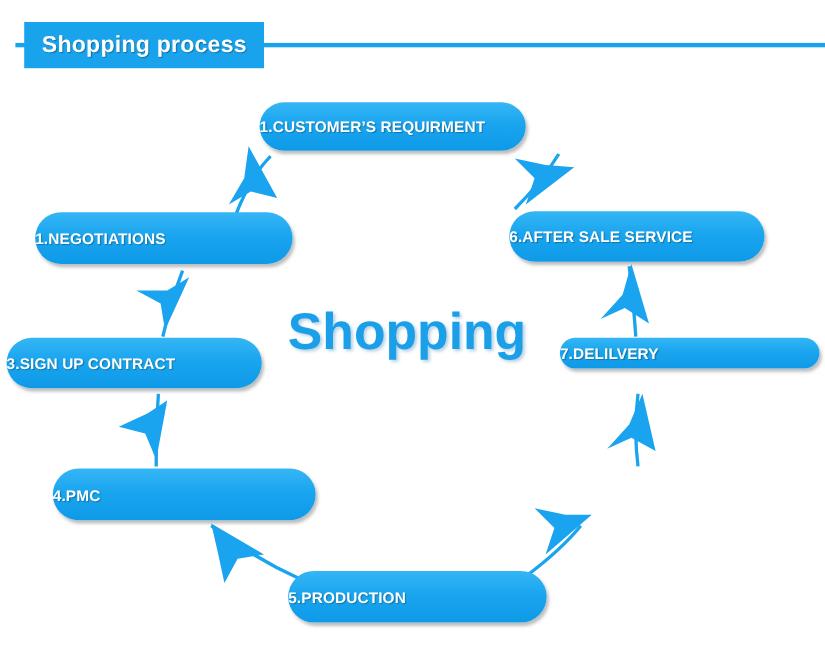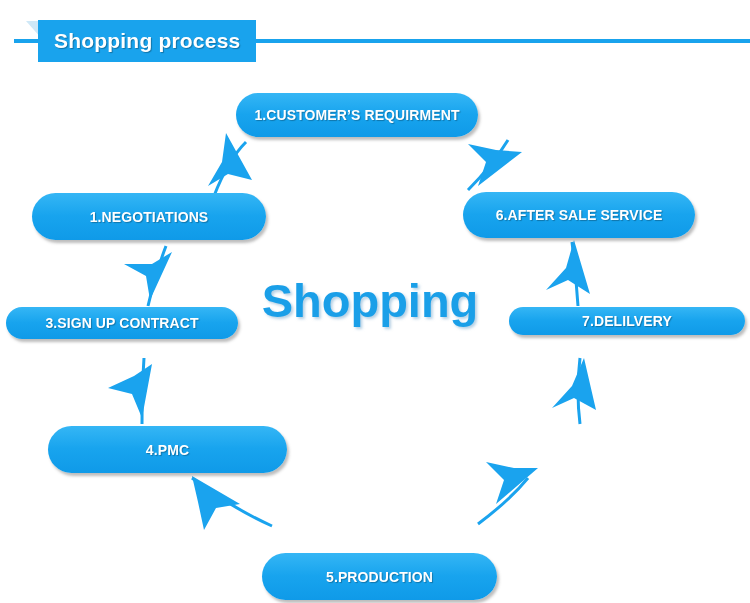--- a/index.html
+++ b/index.html
@@ -42,21 +42,21 @@
     top: 13px;
     width: 0;
     height: 0;
     border-top: 0 solid transparent;
     border-bottom: 18px solid transparent;
     border-left: 0px solid transparent;
     border-right: 16px solid #cfe8f7;
   }
   #header-tab {
     position: absolute;
-    left: 38px;
+    left: 22px;
     top: 12px;
     height: 42px;
     padding: 0 16px 0 16px;
     background: #19a3ed;
     display: flex;
     align-items: center;
   }
   #header-title {
     color: #ffffff;
     font-size: 21px;
@@ -90,38 +90,38 @@
     pointer-events: none;
   }
   .center-line { display: block; }
 
   
   .node {
     position: absolute;
     box-sizing: border-box;
     display: flex;
     align-items: center;
-    justify-content: center;
+    justify-content: flex-start;
     border-radius: 26px;
     background: linear-gradient(180deg, #35b6f5 0%, #18a4ee 48%, #0f9ae8 100%);
     box-shadow: 2px 3px 3px rgba(90,90,90,0.40);
     color: #ffffff;
     font-size: 14px;
     font-weight: bold;
     letter-spacing: 0.1px;
     text-shadow: 1px 1px 1px rgba(0,0,0,0.28);
     white-space: nowrap;
   }
   .node span { pointer-events: none; }
 
   #node-1 { left: 236px; top: 93px;  width: 242px; height: 44px; }
   #node-2 { left: 32px;  top: 193px; width: 234px; height: 47px; }
-  #node-3 { left: 6px;   top: 307px; width: 232px; height: 32px; }
+  #node-3 { left: 6px;   top: 307px; width: 232px; height: 46px; }
   #node-4 { left: 48px;  top: 426px; width: 239px; height: 47px; }
-  #node-5 { left: 262px; top: 553px; width: 235px; height: 47px; }
+  #node-5 { left: 262px; top: 519px; width: 235px; height: 47px; }
   #node-6 { left: 459px; top: 426px; width: 238px; height: 47px; }
   #node-7 { left: 509px; top: 307px; width: 236px; height: 28px; }
   #node-8 { left: 463px; top: 192px; width: 232px; height: 46px; }
 </style>
 </head>
 <body>
 
 <div id="stage">
 
   <div id="header-banner">

